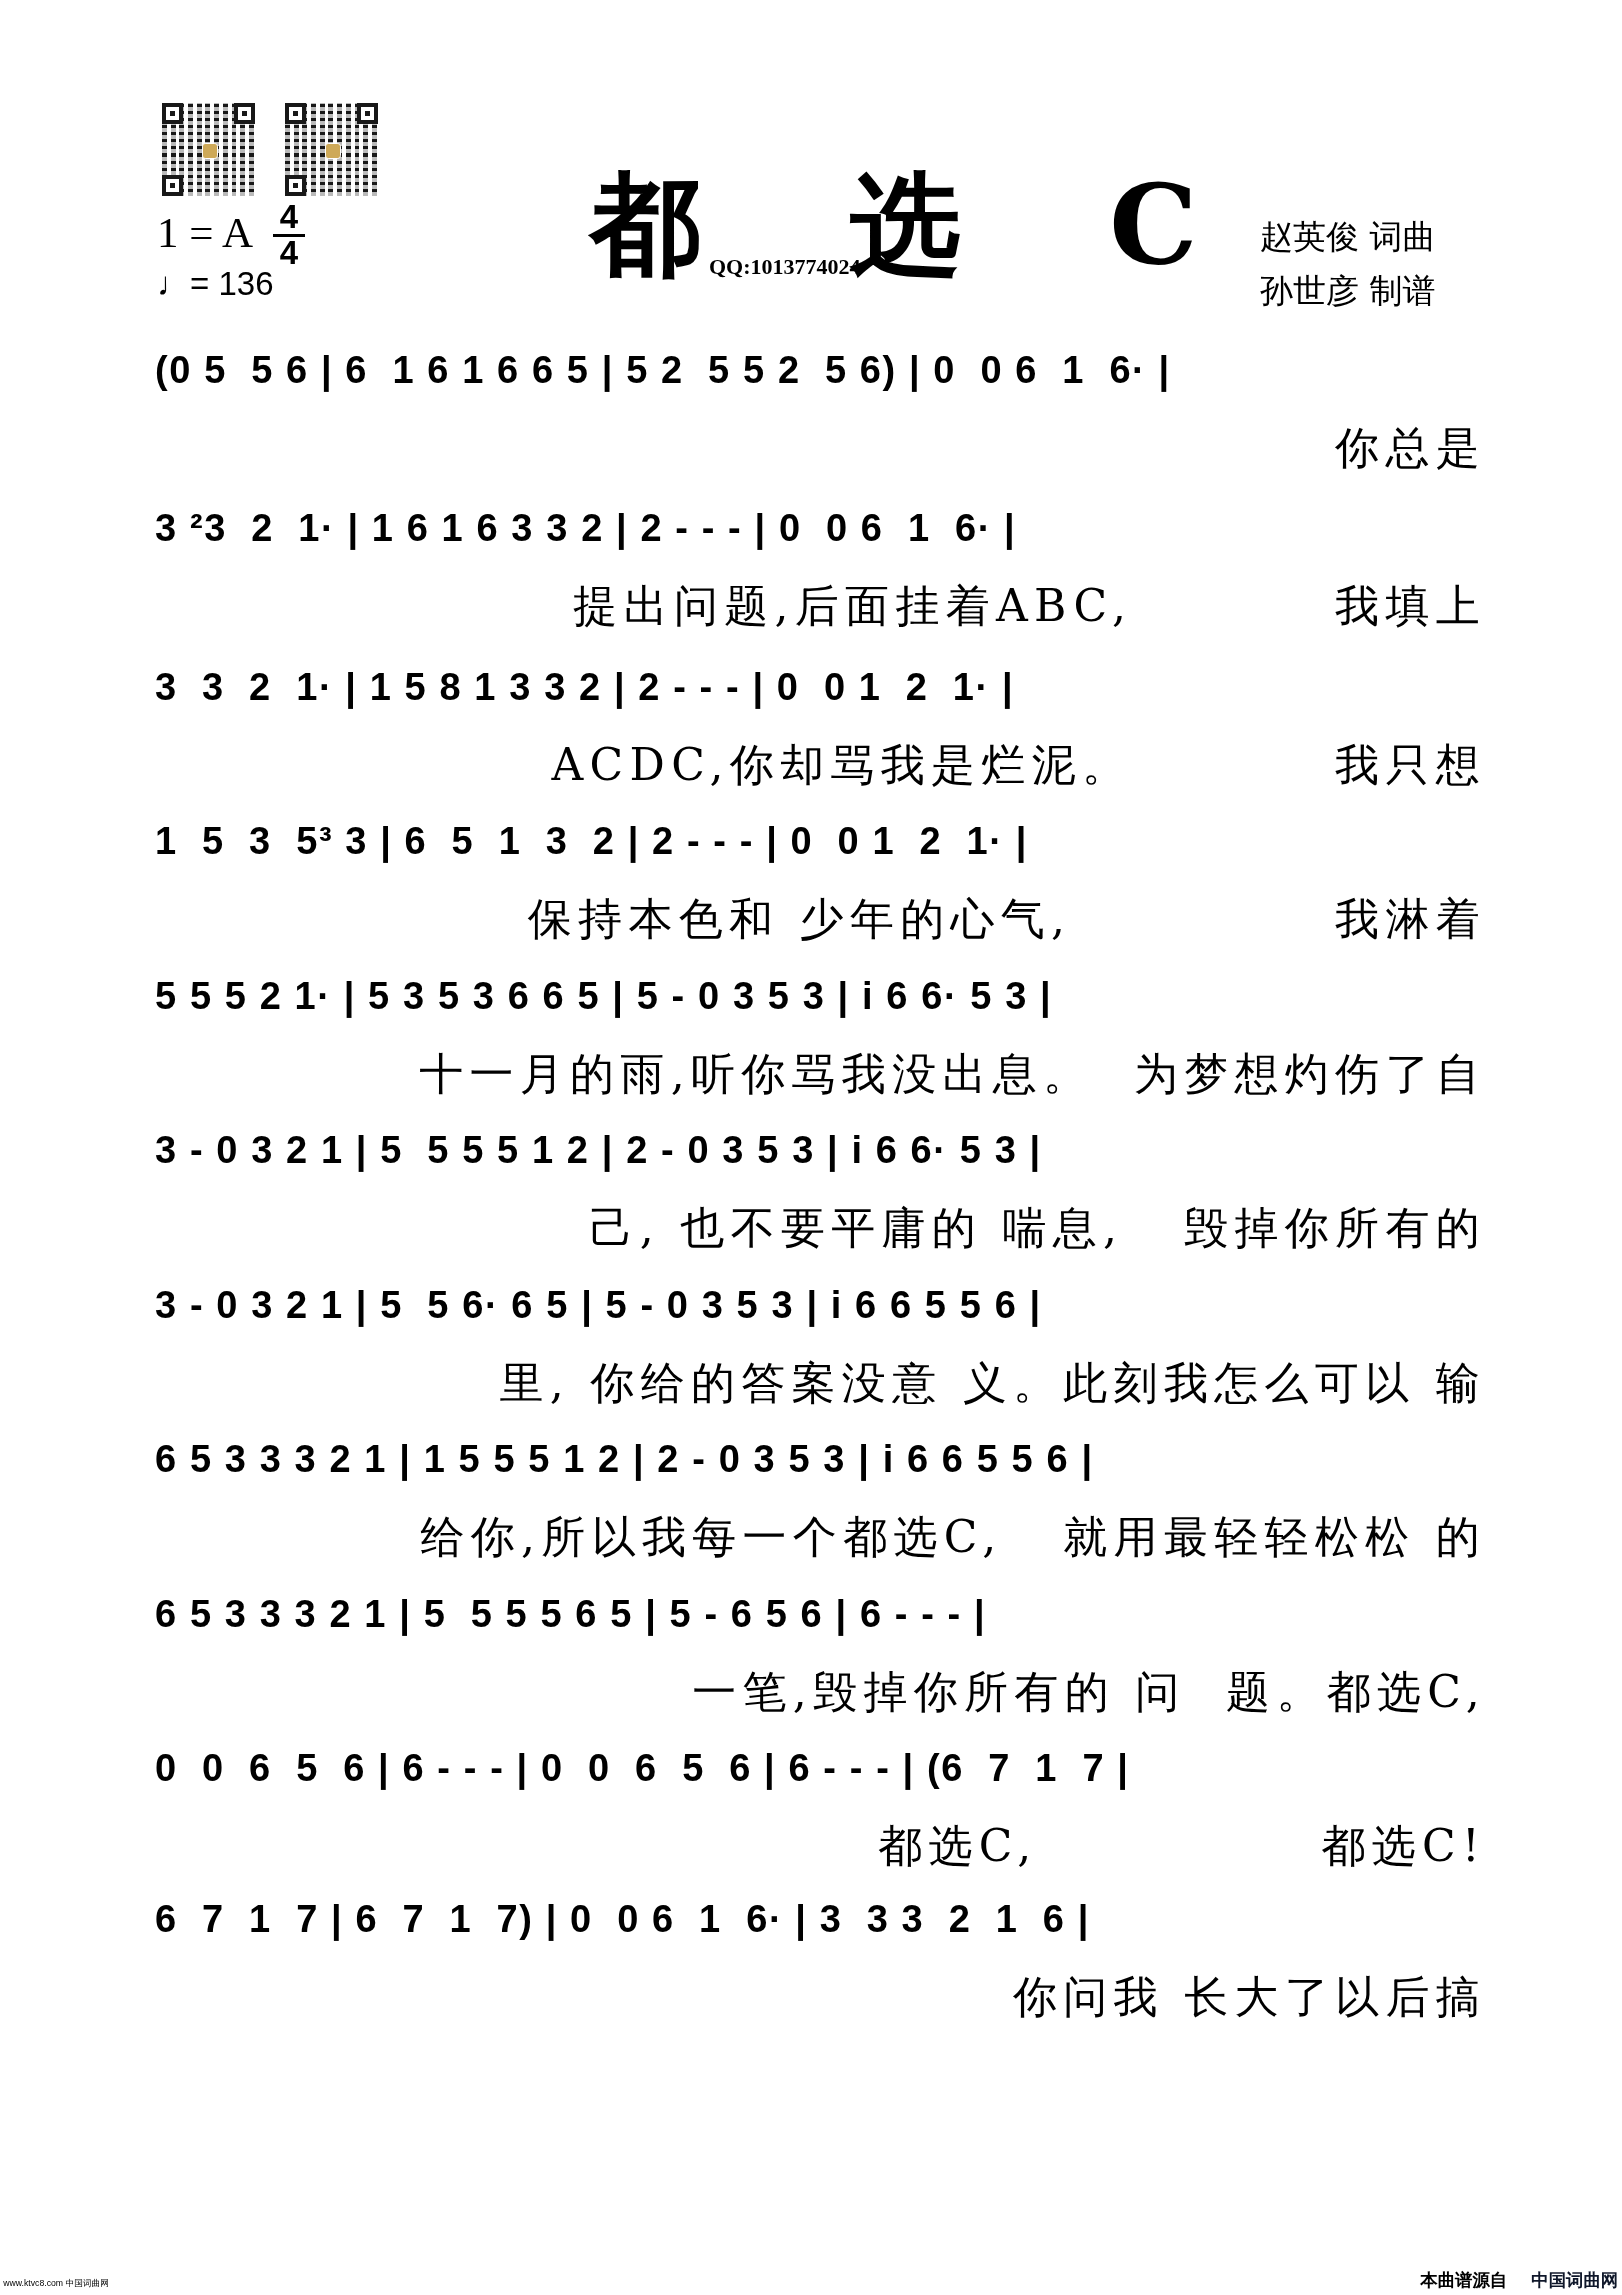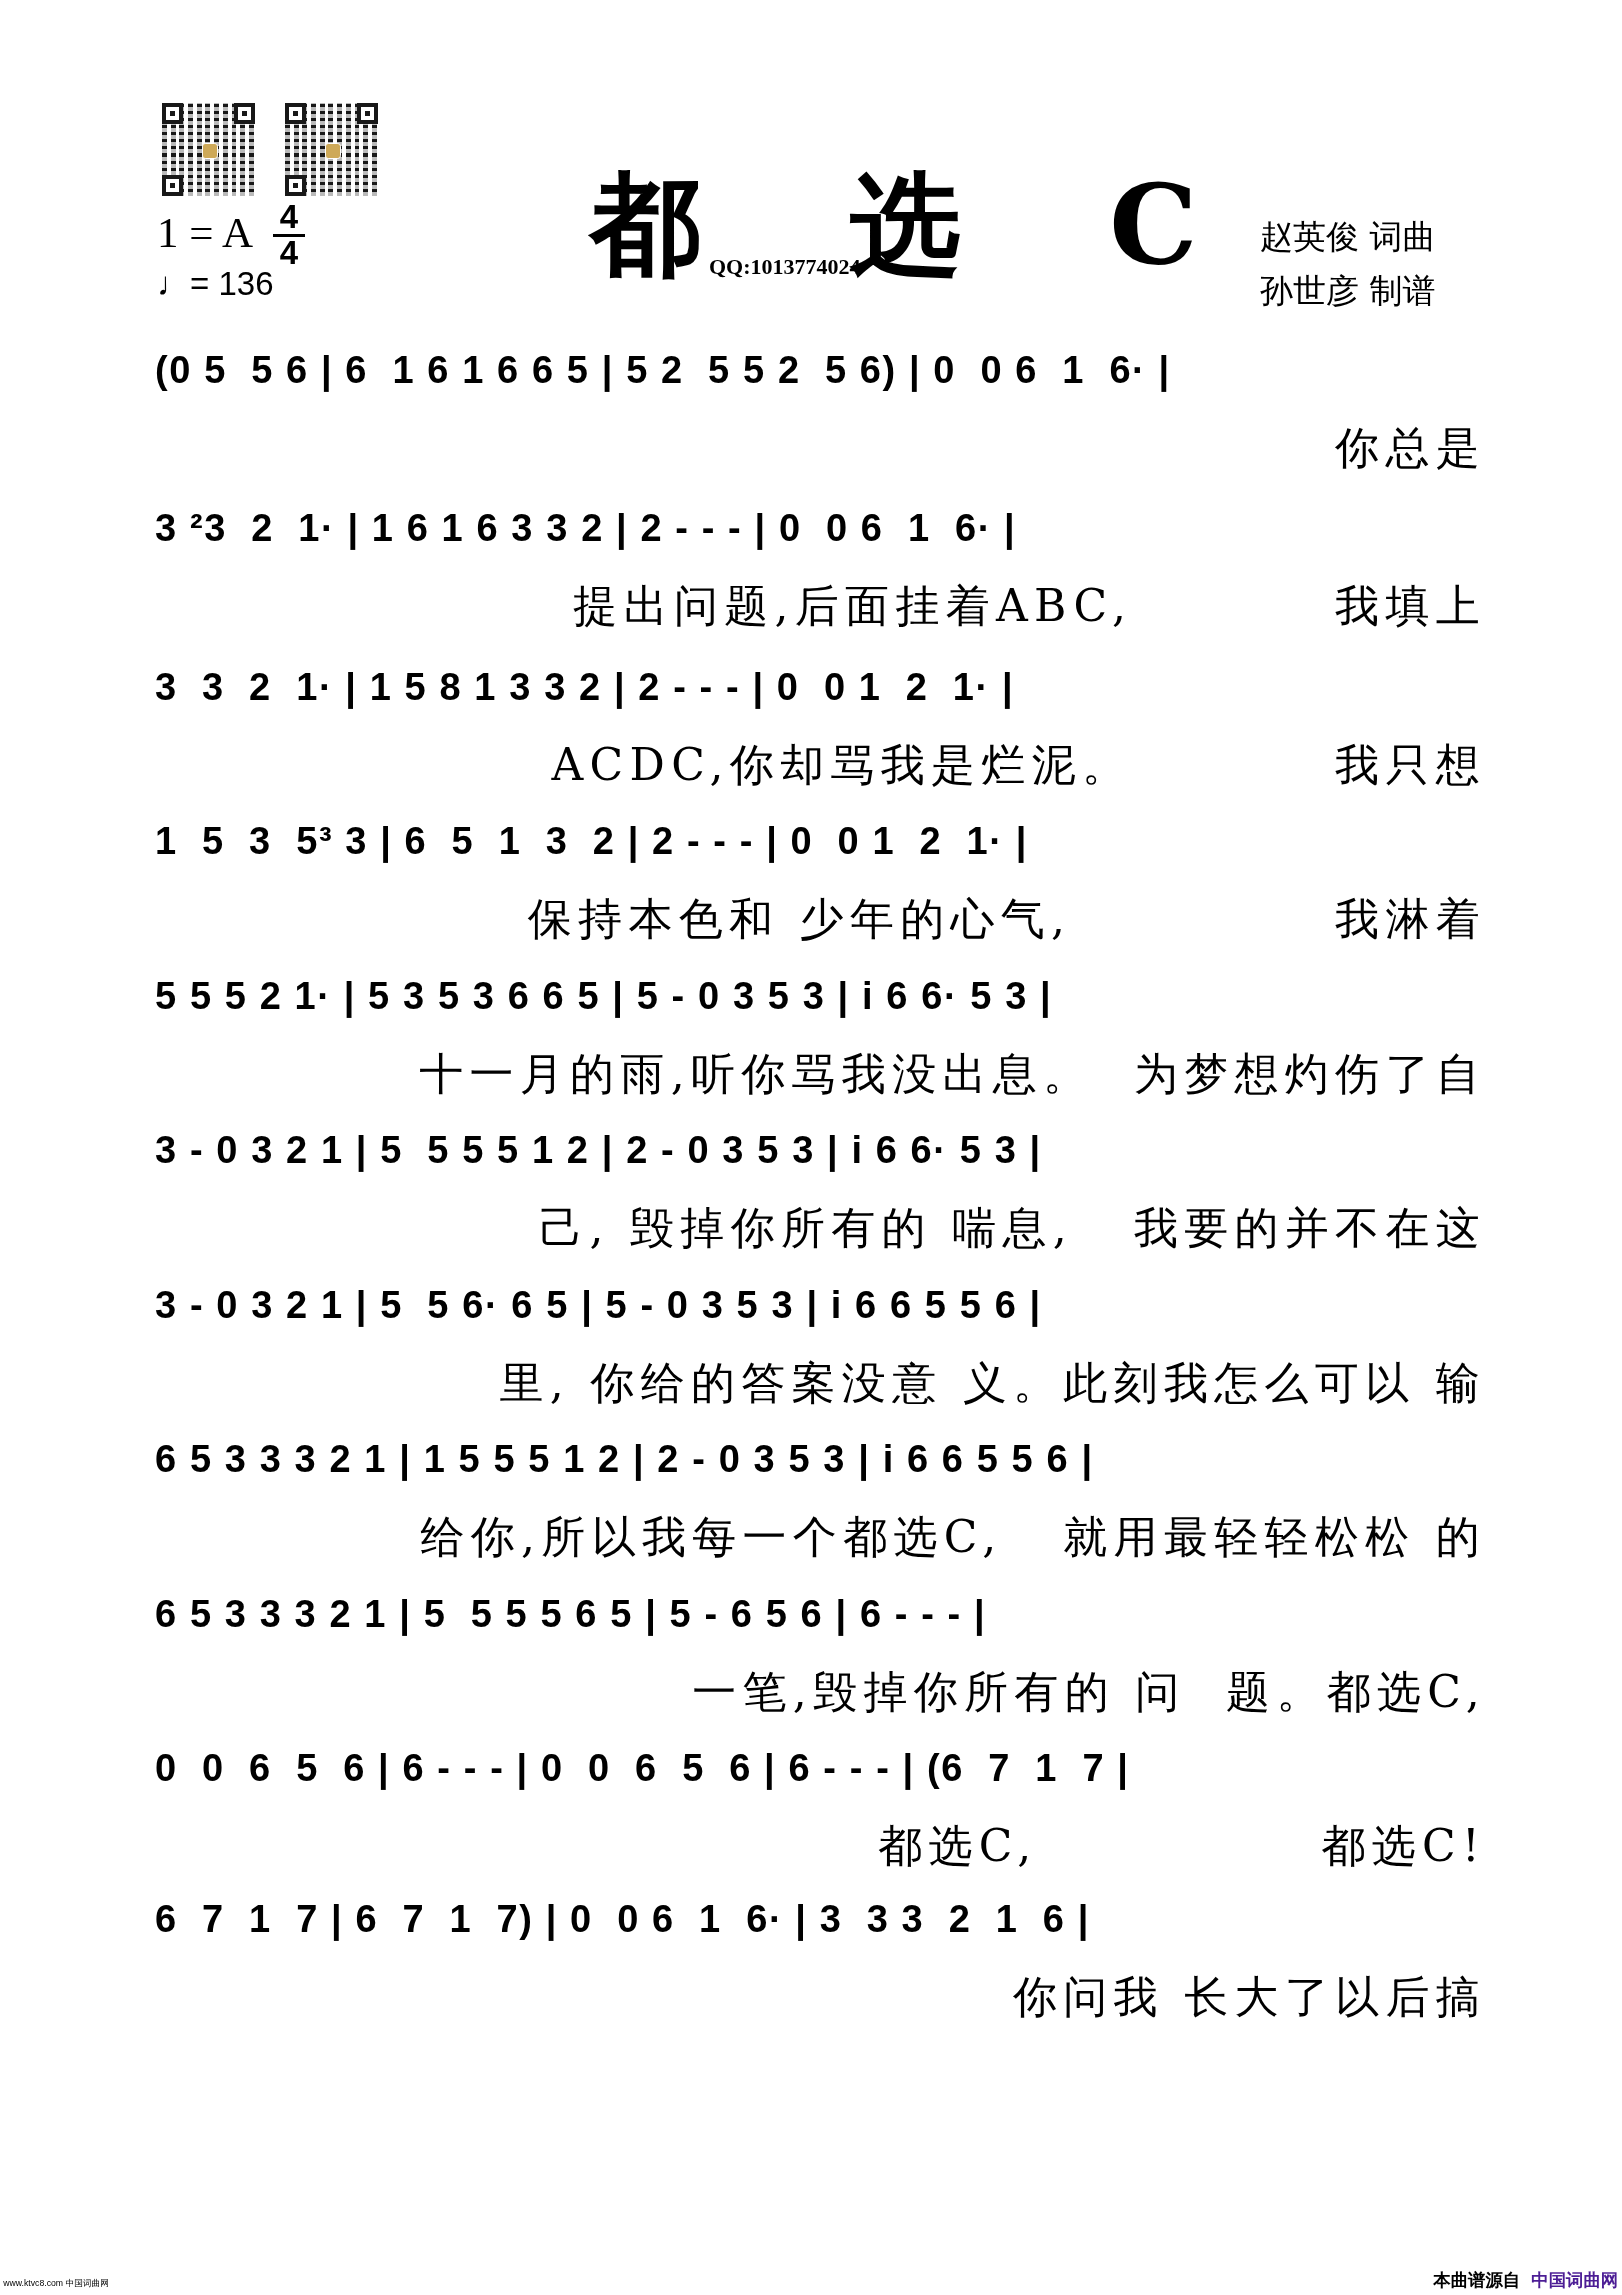--- a/index.html
+++ b/index.html
@@ -18,21 +18,21 @@
   .timesig .bar { border-top:3.2px solid #000; margin:1.6px 0; }
   .tempo { position:absolute; left:157px; top:265px; font-size:33px; }
   .title { position:absolute; left:590px; top:151px; font-size:111px; font-family:"DejaVu Serif", serif; font-weight:bold; letter-spacing:55px; }
   .qq { position:absolute; left:701px; top:254px; font-size:22px; font-family:"Liberation Serif", serif; font-weight:bold;margin-left:8px; }
   .credits { position:absolute; left:1260px; top:210px; font-size:33px; font-family:"DejaVu Serif", serif; line-height:54px; }
   .system { position:absolute; left:155px; width:1331px; }
   .notes { position:absolute; top:0; height:71px; left:0; right:0; font-size:38px; font-weight:bold; font-family:"Liberation Sans", sans-serif; white-space:pre; letter-spacing:1.6px; }
   .lyrics { position:absolute; top:70px; left:0; right:0; font-size:44px; font-family:"DejaVu Serif", serif; white-space:pre; letter-spacing:6.3px;text-align:right; }
   .footer-left { position:absolute; left:3.2px; bottom:4.8px; font-size:8.7px; }
   .footer-right { position:absolute; right:4.8px; bottom:3.2px; font-size:17.4px; font-weight:bold; }
-  .footer-right .brand { color:#4c1d95; margin-left:11px; }
+  .footer-right .brand { color:#0f172a; margin-left:24px; }
 </style>
 </head>
 <body>
 
 <div class="qr" style="left:162px;">
   <div class="finder" style="left:0;top:0"></div>
     <div class="finder" style="right:0;top:0"></div>
     <div class="finder" style="left:0;bottom:0"></div>
   <div class="center"></div>
 </div>
@@ -74,21 +74,21 @@
 <div class="system" style="top:820px;">
   <div class="notes">1  5  3  5³ 3 | 6  5  1  3  2 | 2 - - - | 0  0 1  2  1· |</div>
   <div class="lyrics">保持本色和 少年的心气,             我淋着</div>
 </div>
 <div class="system" style="top:975px;">
   <div class="notes">5 5 5 2 1· | 5 3 5 3 6 6 5 | 5 - 0 3 5 3 | i 6 6· 5 3 |</div>
   <div class="lyrics">十一月的雨,听你骂我没出息。  为梦想灼伤了自</div>
 </div>
 <div class="system" style="top:1129px;">
   <div class="notes">3 - 0 3 2 1 | 5  5 5 5 1 2 | 2 - 0 3 5 3 | i 6 6· 5 3 |</div>
-  <div class="lyrics">己, 毁掉你所有的 喘息,   我要的并不在这</div>
+  <div class="lyrics">己, 也不要平庸的 喘息,   毁掉你所有的</div>
 </div>
 <div class="system" style="top:1284px;">
   <div class="notes">3 - 0 3 2 1 | 5  5 6· 6 5 | 5 - 0 3 5 3 | i 6 6 5 5 6 |</div>
   <div class="lyrics">里, 你给的答案没意 义。此刻我怎么可以 输</div>
 </div>
 <div class="system" style="top:1438px;">
   <div class="notes">6 5 3 3 3 2 1 | 1 5 5 5 1 2 | 2 - 0 3 5 3 | i 6 6 5 5 6 |</div>
   <div class="lyrics"> 给你,所以我每一个都选C,   就用最轻轻松松 的</div>
 </div>
 <div class="system" style="top:1593px;">

